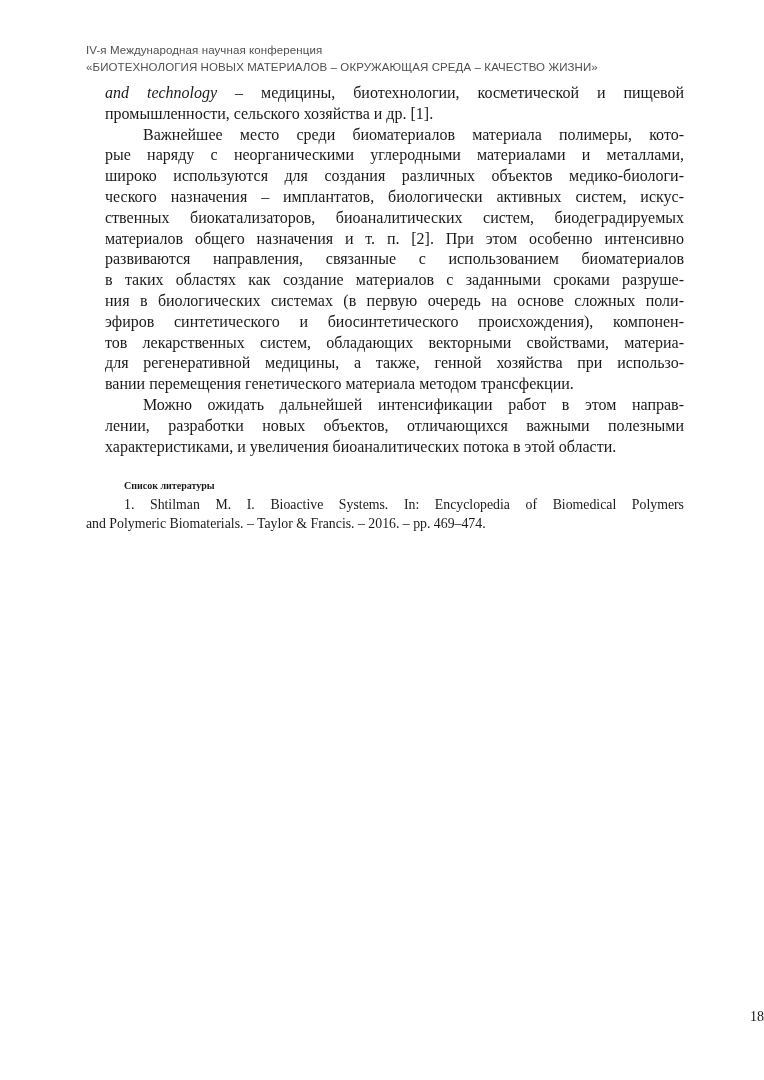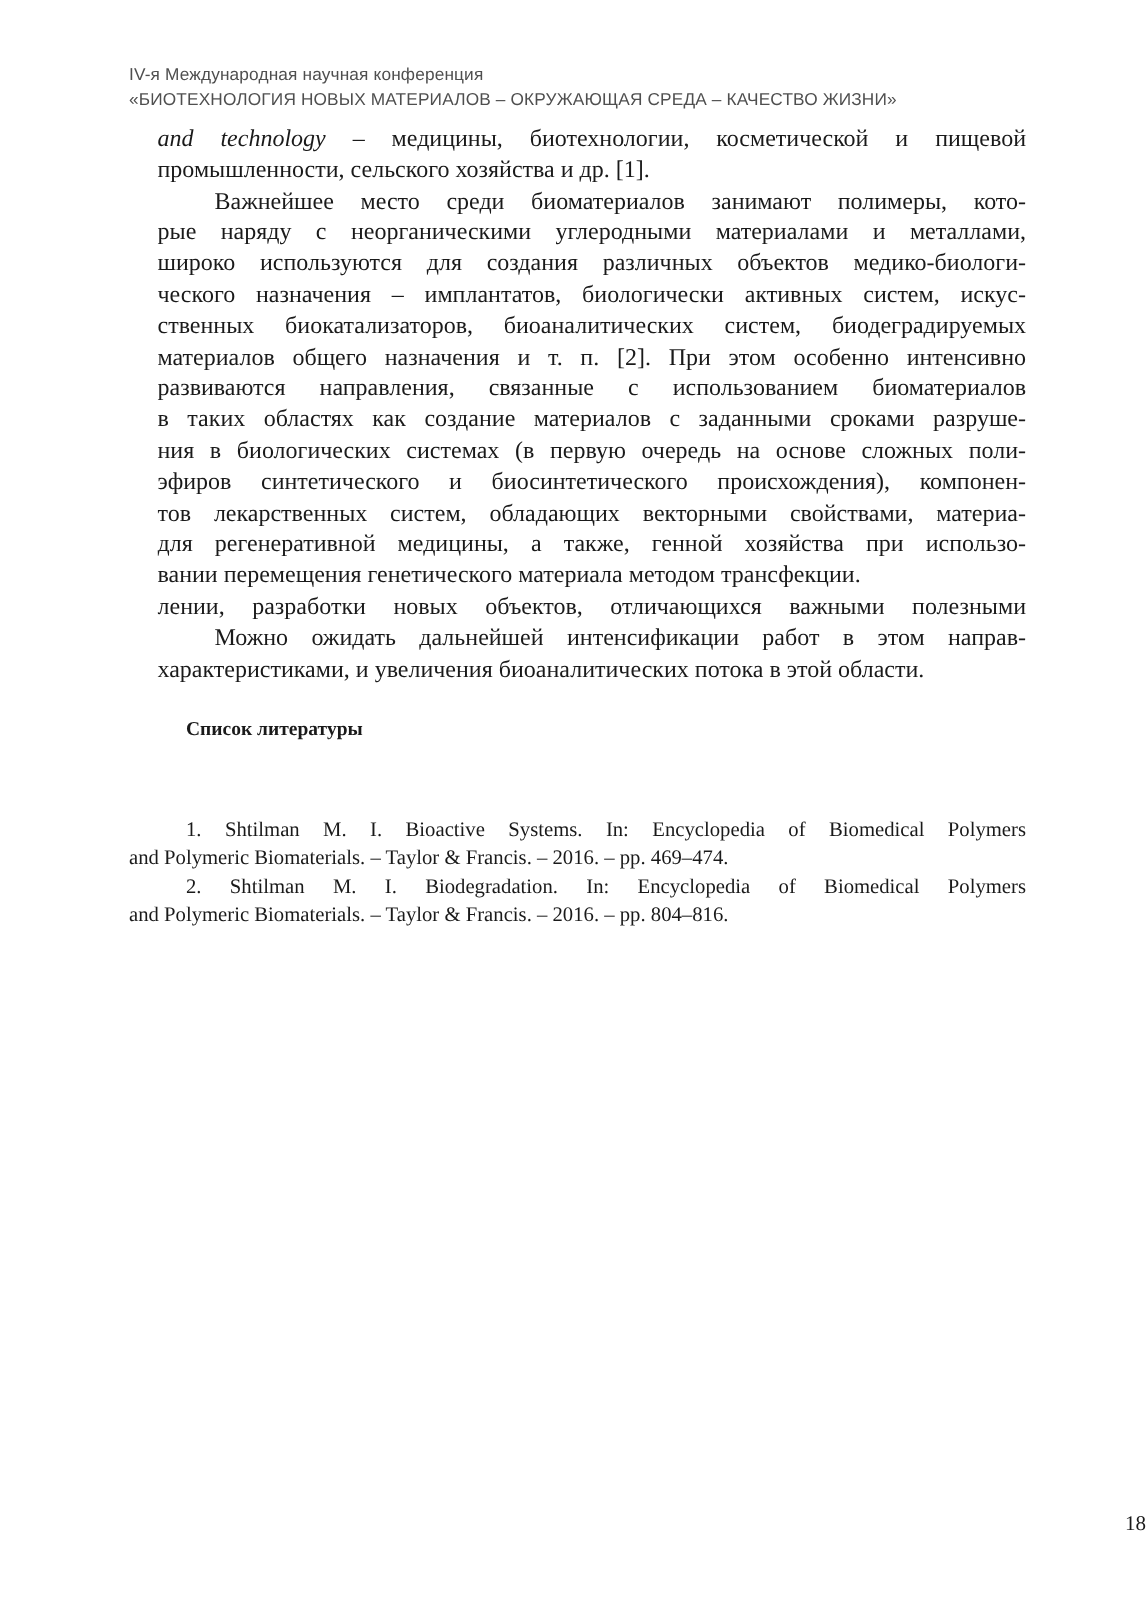--- a/index.html
+++ b/index.html
@@ -48,29 +48,28 @@
   }
   .line.last{
     text-align-last:left;
   }
   .line.indent{
     text-indent:38px;
   }
   .italic{font-style:italic;}
   .ref-heading{
     margin-top:20px;
-    font-size:13px;
+    font-size:10px;
     font-weight:bold;
     line-height:18px;
     text-indent:38px;
   }
   .references{
     font-size:13.8px;
     line-height:19px;
-    margin-top:48px;
   }
   .footer-page-number{
     position:absolute;
     left:0;top:1008px;
     width:764px;
     text-align:right;
     font-size:14px;
     line-height:18px;
     color:var(--text-color);
   }
@@ -85,50 +84,46 @@
       <div>IV-я Международная научная конференция</div>
       <div>«БИОТЕХНОЛОГИЯ НОВЫХ МАТЕРИАЛОВ – ОКРУЖАЮЩАЯ СРЕДА – КАЧЕСТВО ЖИЗНИ»</div>
     </div>
 
     <div class="body-text" id="body-text">
         <div class="para">
           <div class="line"><span class="italic">and technology</span><span> – медицины, биотехнологии, косметической и пищевой</span></div>
           <div class="line last"><span>промышленности, сельского хозяйства и др. [1].</span></div>
         </div>
         <div class="para">
-          <div class="line indent"><span>Важнейшее место среди биоматериалов занимают полимеры, кото-</span></div>
+          <div class="line indent"><span>Важнейшее место среди биоматериалов материала полимеры, кото-</span></div>
           <div class="line"><span>рые наряду с неорганическими углеродными материалами и металлами,</span></div>
           <div class="line"><span>широко используются для создания различных объектов медико-биологи-</span></div>
           <div class="line"><span>ческого назначения – имплантатов, биологически активных систем, искус-</span></div>
           <div class="line"><span>ственных биокатализаторов, биоаналитических систем, биодеградируемых</span></div>
           <div class="line"><span>материалов общего назначения и т. п. [2]. При этом особенно интенсивно</span></div>
           <div class="line"><span>развиваются направления, связанные с использованием биоматериалов</span></div>
           <div class="line"><span>в таких областях как создание материалов с заданными сроками разруше-</span></div>
           <div class="line"><span>ния в биологических системах (в первую очередь на основе сложных поли-</span></div>
           <div class="line"><span>эфиров синтетического и биосинтетического происхождения), компонен-</span></div>
           <div class="line"><span>тов лекарственных систем, обладающих векторными свойствами, материа-</span></div>
           <div class="line"><span>для регенеративной медицины, а также, генной хозяйства при использо-</span></div>
           <div class="line last"><span>вании перемещения генетического материала методом трансфекции.</span></div>
         </div>
         <div class="para">
+          <div class="line indent"><span>Можно ожидать дальнейшей интенсификации работ в этом направ-</span></div>
           <div class="line"><span>лении, разработки новых объектов, отличающихся важными полезными</span></div>
-          <div class="line indent"><span>Можно ожидать дальнейшей интенсификации работ в этом направ-</span></div>
           <div class="line last"><span>характеристиками, и увеличения биоаналитических потока в этой области.</span></div>
         </div>
       </div>
 
     <div class="ref-heading">Список литературы</div>
 
     <div class="references" id="references">
         <div class="para">
           <div class="line indent"><span>1. Shtilman M. I. Bioactive Systems. In: Encyclopedia of Biomedical Polymers</span></div>
           <div class="line last"><span>and Polymeric Biomaterials. – Taylor &amp; Francis. – 2016. – pp. 469–474.</span></div>
         </div>
-        <div class="para">
-          <div class="line indent"><span>2. Shtilman M. I. Biodegradation. In: Encyclopedia of Biomedical Polymers</span></div>
-          <div class="line last"><span>and Polymeric Biomaterials. – Taylor &amp; Francis. – 2016. – pp. 804–816.</span></div>
-        </div>
       </div>
 
   </div>
 
   <div class="footer-page-number">18</div>
 </div>
 
 </body></html>

